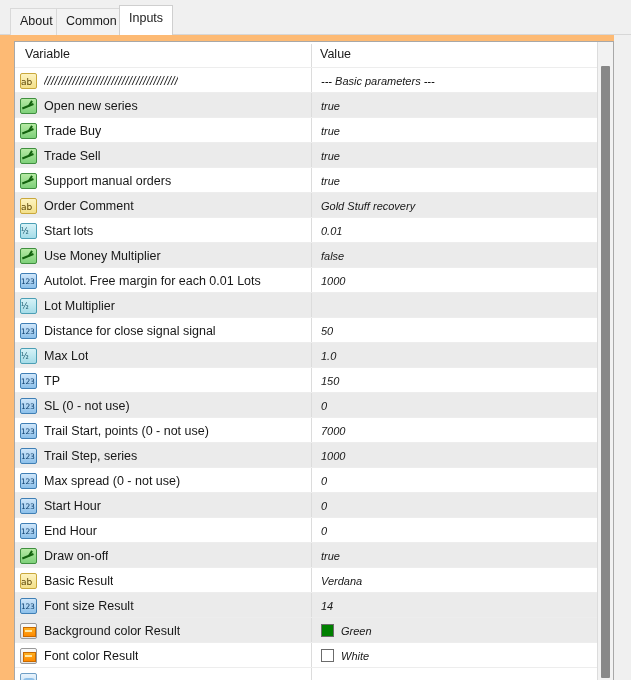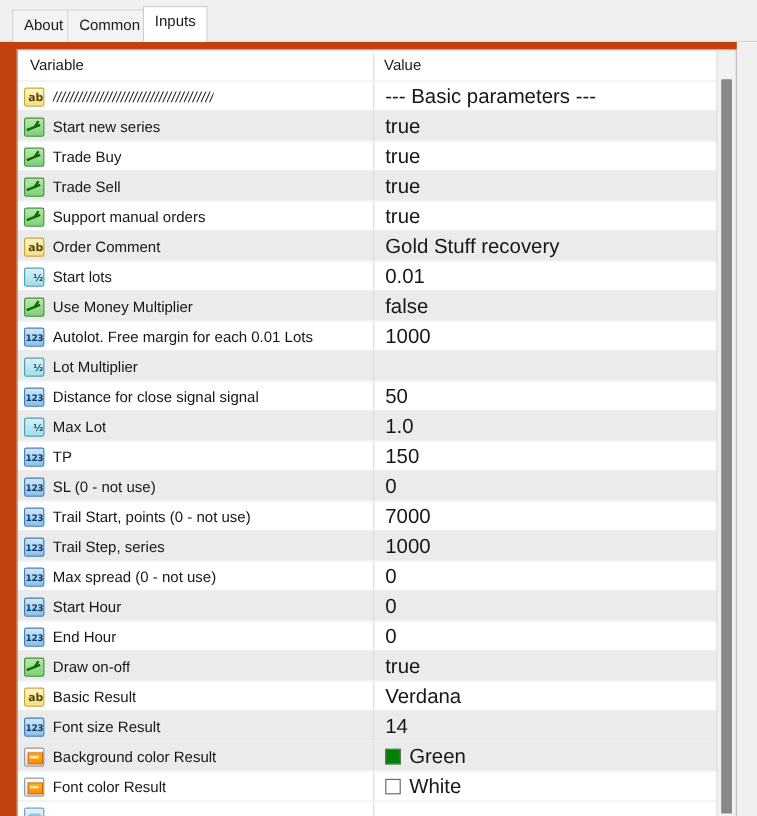--- a/index.html
+++ b/index.html
@@ -12,21 +12,21 @@
     background: #f0f0f0;
     font-family: "Liberation Sans", sans-serif;
     font-size: 12px;
     color: #000;
     overflow: hidden;
   }
   .dialog {
     position: relative;
     width: 631px;
     height: 680px;
-    background: #c2410c;
+    background: #fdba74;
     box-sizing: border-box;
   }
 
   
   .tabstrip {
     position: absolute;
     left: 0;
     top: 0;
     width: 631px;
     height: 35px;
@@ -143,24 +143,25 @@
   .row .valcell {
     position: absolute;
     left: 297px;
     top: 0;
     right: 0;
     height: 25px;
     display: flex;
     align-items: center;
     padding-left: 9px;
     box-sizing: border-box;
-    font-size: 17px;
+    font-size: 11px;
     color: #171717;
     white-space: nowrap;
     overflow: hidden;
+    font-style: italic;
   }
   .row .label {
     font-size: 12.5px;
     color: #171717;
     white-space: nowrap;
     overflow: hidden;
   }
   .row .label.slashes {
     font-style: italic;
     letter-spacing: 0.2px;
@@ -171,23 +172,23 @@
   .ticon {
     position: relative;
     width: 17px;
     height: 16px;
     margin-left: 5px;
     margin-right: 7px;
     flex: 0 0 17px;
     border-radius: 2px;
     box-sizing: border-box;
     font-size: 7.5px;
-    font-weight: bold;
+    font-weight: normal;
     line-height: 16px;
-    text-align: right;
+    text-align: left;
     overflow: hidden;
     font-family: "DejaVu Sans", sans-serif;
   }
   
   .ticon.t-string {
     background: linear-gradient(#fdf3c0, #f3e08a);
     border: 1px solid #c9a83c;
     color: #5b4608;
     font-size: 9px;
   }
@@ -349,21 +350,21 @@
             <div class="namecell">
               <span class="ticon t-string">ab</span>
               <span class="label slashes">//////////////////////////////////////</span>
             </div>
             <div class="valcell">--- Basic parameters ---</div>
           </div>
           <div class="row alt">
             <div class="vsep"></div>
             <div class="namecell">
               <span class="ticon t-bool"></span>
-              <span class="label">Start new series</span>
+              <span class="label">Open new series</span>
             </div>
             <div class="valcell">true</div>
           </div>
           <div class="row">
             <div class="vsep"></div>
             <div class="namecell">
               <span class="ticon t-bool"></span>
               <span class="label">Trade Buy</span>
             </div>
             <div class="valcell">true</div>

